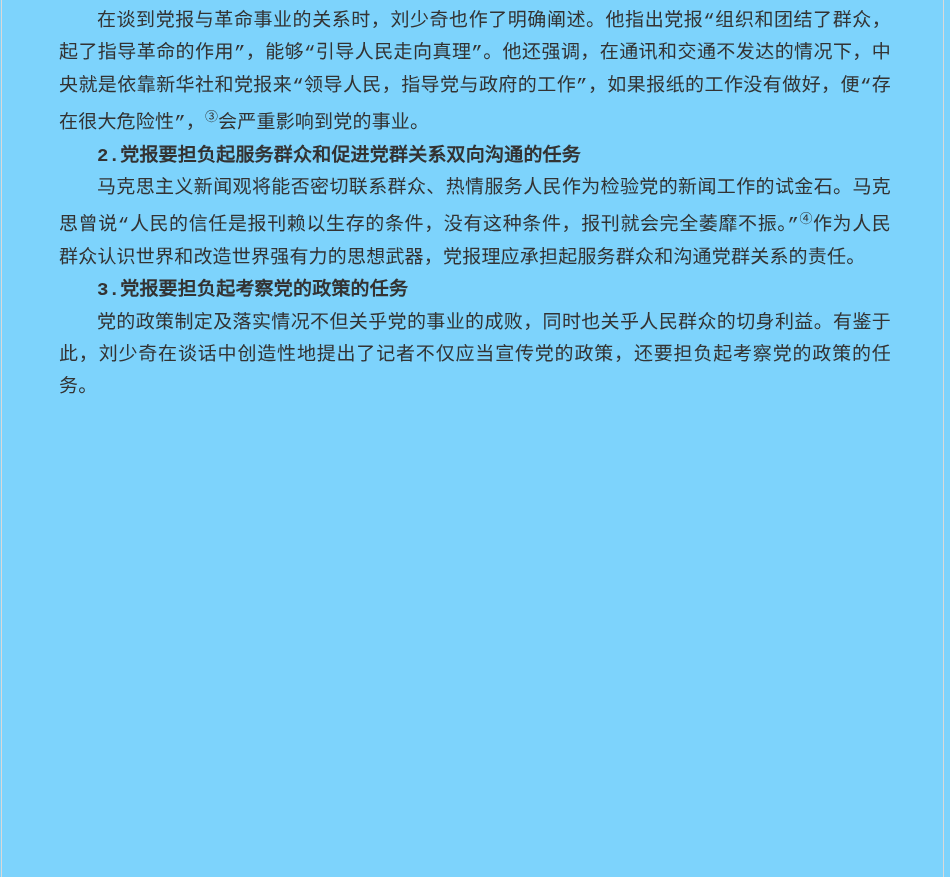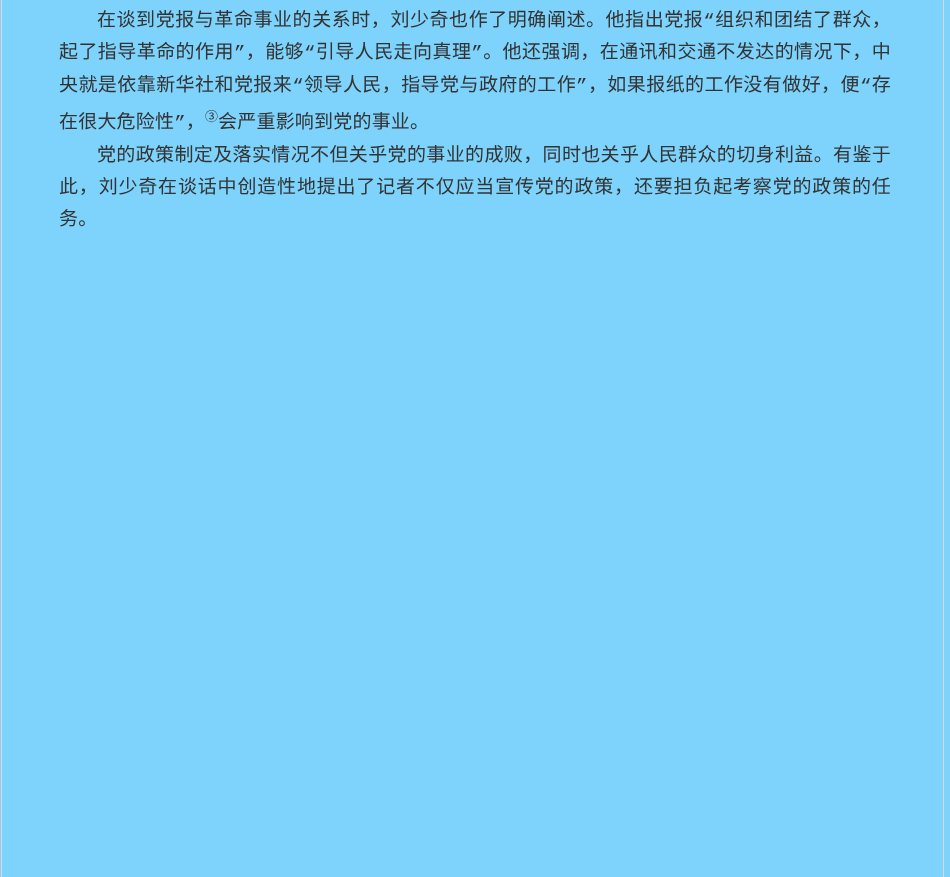--- a/index.html
+++ b/index.html
@@ -54,22 +54,25 @@
 
 <div class="page">
   <div class="rule rule-left"></div>
   <div class="rule rule-right"></div>
 
   <div class="content">
 
     <p><span>在谈到党报与革命事业的关系时，刘少奇也作了明确阐述。他指出党报“组织和团结了群众，起了指导革命的作用”，能够“引导人民走向真理”。他还强调，在通讯和交通不发达的情况下，中央就是依靠新华社和党报来“领导人民，指导党与政府的工作”，如果报纸的工作没有做好，便“存在很大危险性”，</span><span class="fnref">③</span><span>会严重影响到党的事业。</span></p>
 
 
+    <p class="heading"><span>2.党报要担负起服务群众和促进党群关系双向沟通的任务</span></p>
+
+    <p><span>马克思主义新闻观将能否密切联系群众、热情服务人民作为检验党的新闻工作的试金石。马克思曾说“人民的信任是报刊赖以生存的条件，没有这种条件，报刊就会完全萎靡不振。”</span><span class="fnref">④</span><span>作为人民群众认识世界和改造世界强有力的思想武器，党报理应承担起服务群众和沟通党群关系的责任。</span></p>
 
 
 
 
-
+    <p class="heading"><span>3.党报要担负起考察党的政策的任务</span></p>
 
     <p><span>党的政策制定及落实情况不但关乎党的事业的成败，同时也关乎人民群众的切身利益。有鉴于此，刘少奇在谈话中创造性地提出了记者不仅应当宣传党的政策，还要担负起考察党的政策的任务。</span></p>
 
   </div>
 </div>
 
 </body></html>

